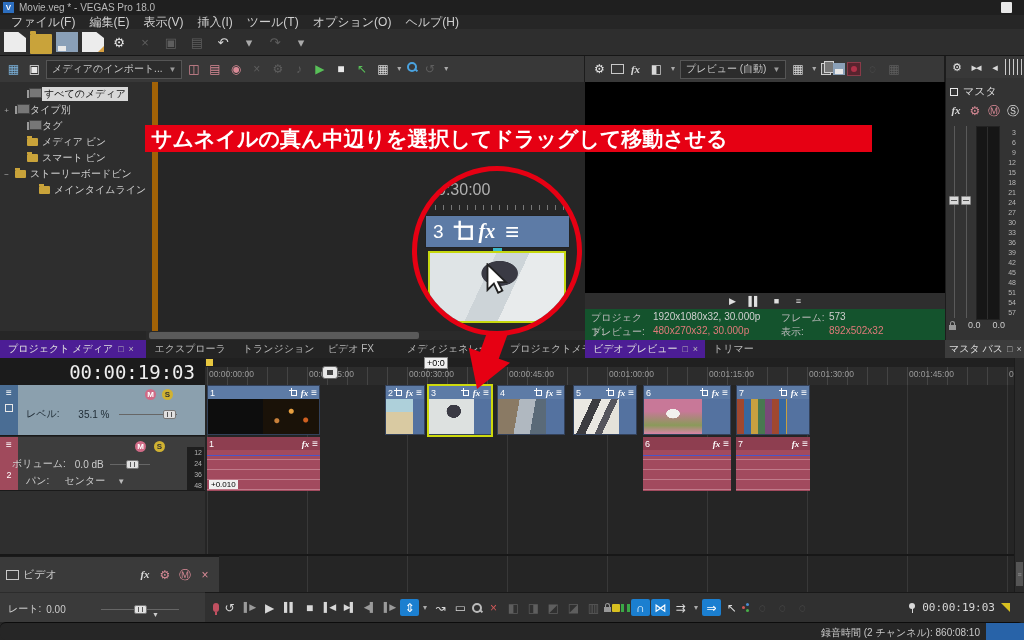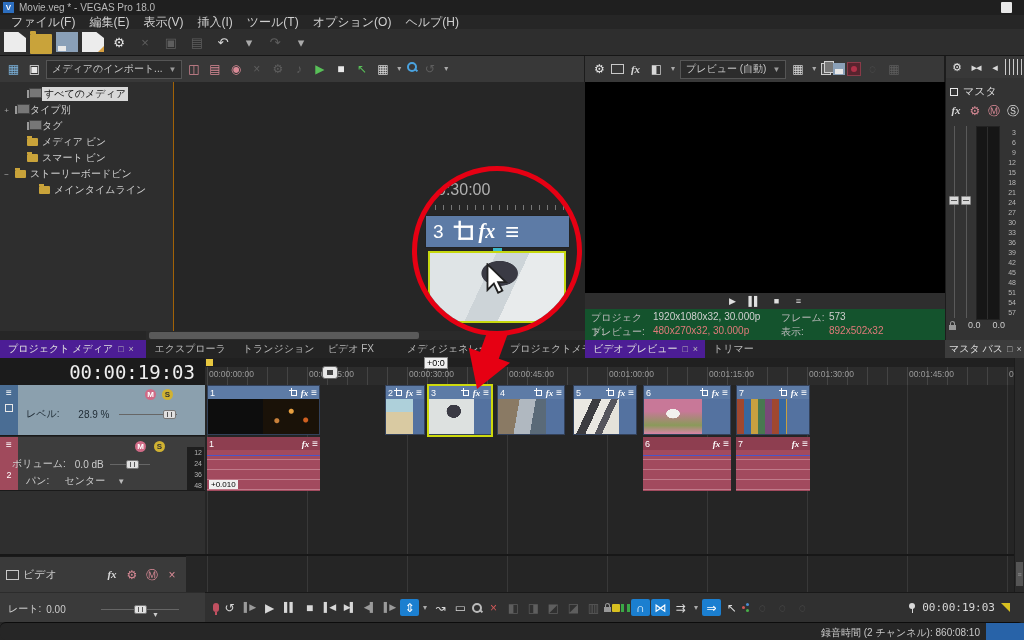--- a/index.html
+++ b/index.html
@@ -61,21 +61,21 @@
   #title-text{color:#b8b8b8;font-size:10px;}
   #win-btn{position:absolute;right:12px;top:2px;width:11px;height:11px;background:#e8e8e8;border-radius:1px;}
   #menubar{left:0;top:15px;width:1024px;height:14px;background:#262626;display:flex;align-items:center;padding-left:4px;box-sizing:border-box;}
   .menu-item{padding:0 7px;color:#cfcfcf;font-size:12px;}
   #toolbar{left:0;top:29px;width:1024px;height:27px;background:#2e2e2e;border-bottom:1px solid #161616;display:flex;align-items:center;gap:4px;padding-left:4px;box-sizing:border-box;}
   #toolbar .i{width:22px;height:20px;font-size:13px;}
   
   #media-toolbar{left:0;top:56px;width:585px;height:26px;background:#383838;border-right:1px solid #1c1c1c;display:flex;align-items:center;gap:2px;padding-left:4px;box-sizing:border-box;}
   .ddbox{height:17px;background:#2c2c2c;border:1px solid #555;display:inline-flex;align-items:center;gap:6px;padding:0 5px;color:#c8c8c8;font-size:10px;}
   .ddbox .car{font-size:8px;color:#999;}
-  #media-tree{left:0;top:82px;width:174px;height:249px;background:#2e2e2e;border-right:1px solid #a16207;box-sizing:border-box;padding-top:4px;}
+  #media-tree{left:0;top:82px;width:158px;height:249px;background:#2e2e2e;border-right:6px solid #a16207;box-sizing:border-box;padding-top:4px;}
   .titem{display:flex;align-items:center;gap:4px;height:16px;color:#d0d0d0;font-size:10px;white-space:nowrap;}
   .titem.sel .tlabel{background:#d8d8d8;color:#111;padding:0 2px;}
   .exp{width:9px;text-align:center;color:#aaa;font-size:8px;}
   .tic.folder{width:11px;height:8px;background:#c9a33a;border-radius:1px;position:relative;flex:none;}
   .tic.folder::before{content:"";position:absolute;top:-2px;left:0;width:5px;height:2px;background:#c9a33a;}
   .tic.media{width:11px;height:8px;background:#9a9a9a;position:relative;flex:none;}
   .tic.media::before{content:"";position:absolute;left:2px;top:-2px;width:11px;height:8px;background:#777;border:1px solid #444;}
   #media-thumbs{left:146px;top:82px;width:439px;height:249px;background:#404040;overflow:hidden;}
   .mth{position:absolute;width:90px;height:51px;}
   .mth-2021{background:#0d0d0d;color:#cfcfcf;display:flex;align-items:flex-end;padding:3px;box-sizing:border-box;font-size:10px;letter-spacing:1px;}
@@ -156,21 +156,21 @@
   .aclip-h{height:13px;background:#8e3e50;display:flex;align-items:center;padding:0 2px;box-sizing:border-box;}
   .aclip-b{height:41px;background:#a24a5e;position:relative;background-image:repeating-linear-gradient(180deg,transparent 0 9px,#c07a8a 9px 10px);}
   .aclip-b::before{content:"";position:absolute;left:0;right:0;top:5px;border-top:1px solid #4a55c8;}
   .env-label{position:absolute;left:2px;bottom:2px;background:#f0f0f0;color:#000;font-size:8px;padding:0 2px;}
   .env-label:empty{display:none;}
   
   #playhead{left:322px;top:366px;width:16px;height:13px;background:#e8e8e8;border-radius:3px;border:1px solid #666;box-sizing:border-box;}
   #playhead::after{content:"";position:absolute;left:4px;top:3px;right:4px;bottom:3px;background:#444;}
   #ruler-marker{left:206px;top:359px;width:7px;height:7px;background:#e8c840;}
   
-  #bus-video{left:0;top:556px;width:186px;height:36px;background:#3a3a3a;border-top:1px solid #1a1a1a;box-sizing:border-box;display:flex;align-items:center;gap:4px;padding:0 6px;}
+  #bus-video{left:0;top:556px;width:219px;height:36px;background:#3a3a3a;border-top:1px solid #1a1a1a;box-sizing:border-box;display:flex;align-items:center;gap:4px;padding:0 6px;}
   #bus-video .sp{margin-left:auto;display:flex;gap:4px;align-items:center;}
   #rate-row{left:0;top:592px;width:205px;height:30px;background:#3a3a3a;border-top:1px solid #2c2c2c;box-sizing:border-box;}
   
   #transport{left:205px;top:592px;width:819px;height:30px;background:#303030;border-top:1px solid #191919;display:flex;align-items:center;gap:1px;padding-left:8px;box-sizing:border-box;}
   #transport .time{margin-left:auto;margin-right:14px;display:flex;align-items:center;gap:6px;color:#d8d8d8;font-size:11px;}
   #tri-corner{width:0;height:0;border-left:9px solid transparent;border-top:9px solid #d8c020;}
   
   #statusbar{left:0;top:622px;width:1024px;height:18px;background:#262626;border-top:1px solid #0c0c0c;box-sizing:border-box;border-radius:6px;}
   #status-text{position:absolute;right:44px;top:3px;font-size:10px;color:#c8c8c8;}
   #status-accent{position:absolute;right:0;top:0;width:38px;height:17px;background:#2863a8;}
@@ -620,21 +620,21 @@
     <div class="strip">
       <span style="font-size:10px;">≡</span>
       <span class="ic-sq"></span>
     </div>
     <div class="hdr-row" style="left:145px;top:4px;gap:6px;">
       <span class="mscircle ms-m">M</span>
       <span class="mscircle ms-s">S</span>
     </div>
     <div class="hdr-row" style="left:26px;top:22px;color:#1e2a33;gap:4px;">
       <span>レベル:</span>
-      <span style="width:46px;text-align:right;">28.9 %</span>
+      <span style="width:46px;text-align:right;">35.1 %</span>
       <span class="slider" style="width:58px;margin-left:6px;">
           <span class="sl-h" style="left:44px;"></span>
         </span>
     </div>
   </div>
 
   <div id="tl-hdr-audio" class="abs">
     <div class="strip">
       <span style="font-size:10px;">≡</span>
       <span style="font-size:9px;margin-top:14px;">2</span>
@@ -737,20 +737,21 @@
   <div id="vscroll" class="abs">
       <span class="hnd">≡</span>
     </div>
 
   <div id="statusbar" class="abs">
     <span id="status-text">録音時間 (2 チャンネル): 860:08:10</span>
     <span id="status-accent"></span>
   </div>
 
   <div id="tooltip" class="abs">+0:0</div>
+  <div id="banner" class="abs">サムネイルの真ん中辺りを選択してドラッグして移動させる</div>
   <div id="circle" class="abs">
     <span class="ctime">0:30:00</span>
     <span class="cticks"></span>
     <div class="chead">
       <span class="n">3</span>
       <span class="icr"></span>
       <span class="fx">fx</span>
       <span class="hb">≡</span>
     </div>
     <span class="notch"></span>

